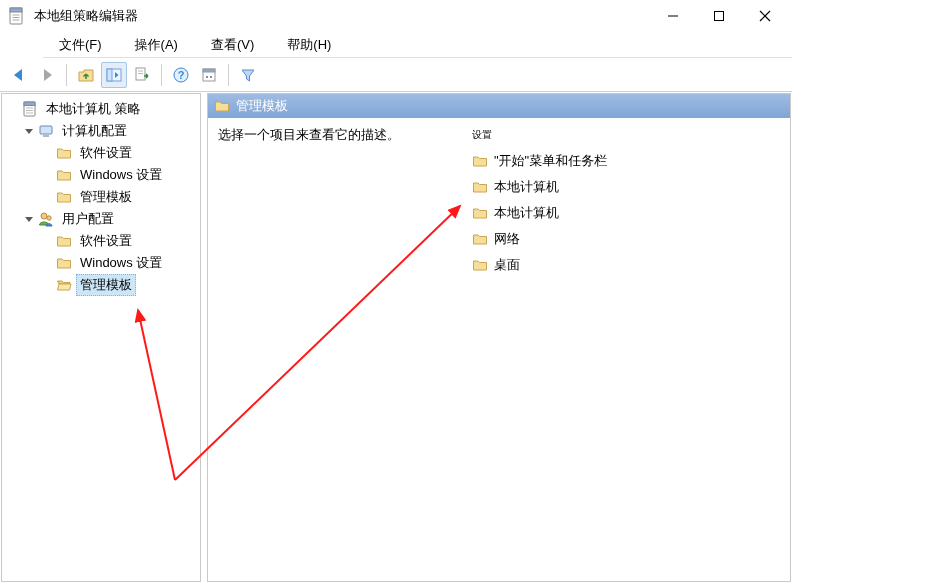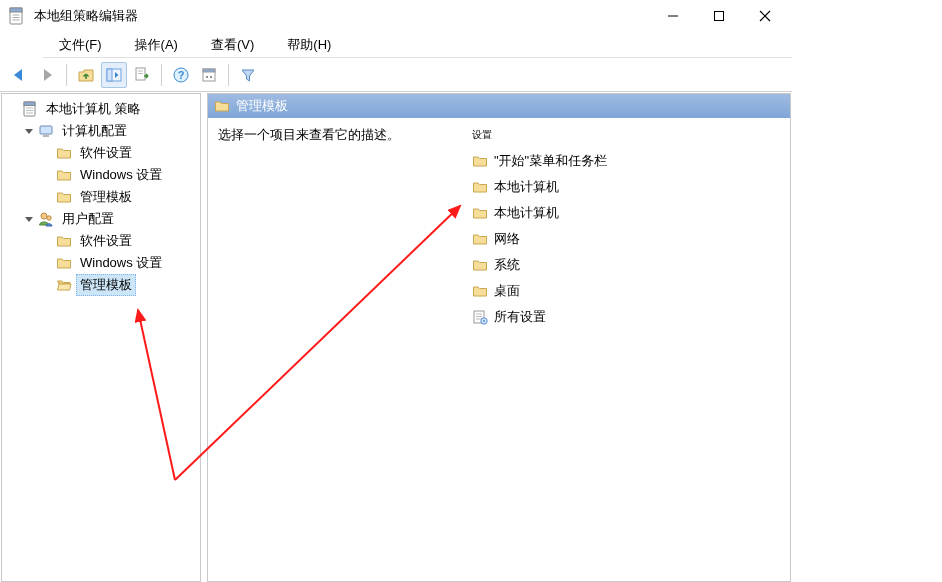--- a/index.html
+++ b/index.html
@@ -340,42 +340,21 @@
                 </svg>
             </span>
             <span>网络</span>
           </div>
           <div class="list-row">
             <span class="list-icon">
               <svg width="16" height="16" viewBox="0 0 16 16">
                   <path d="M1.5 4 L6 4 L7.5 5.5 L14.5 5.5 L14.5 13 L1.5 13 Z" fill="#f7dd9a" stroke="#c9a64f"></path>
                 </svg>
             </span>
-            <span>系统</span>
-          </div>
-          <div class="list-row">
-            <span class="list-icon">
-              <svg width="16" height="16" viewBox="0 0 16 16">
-                  <path d="M1.5 4 L6 4 L7.5 5.5 L14.5 5.5 L14.5 13 L1.5 13 Z" fill="#f7dd9a" stroke="#c9a64f"></path>
-                </svg>
-            </span>
             <span>桌面</span>
-          </div>
-          <div class="list-row">
-            <span class="list-icon">
-              <svg width="16" height="16" viewBox="0 0 16 16">
-                <rect x="2" y="2" width="10" height="12" fill="#fff" stroke="#9a9a9a"></rect>
-                <line x1="4" y1="5" x2="10" y2="5" stroke="#bbb"></line>
-                <line x1="4" y1="7.5" x2="10" y2="7.5" stroke="#bbb"></line>
-                <line x1="4" y1="10" x2="10" y2="10" stroke="#bbb"></line>
-                <circle cx="12" cy="12" r="3.2" fill="#cfe3fa" stroke="#5a8ed6"></circle>
-                <circle cx="12" cy="12" r="1" fill="#5a8ed6"></circle>
-              </svg>
-            </span>
-            <span>所有设置</span>
           </div>
 
         </div>
       </div>
     </div>
 
   </div>
 
   <svg class="overlay" width="942" height="582">
     <defs>

